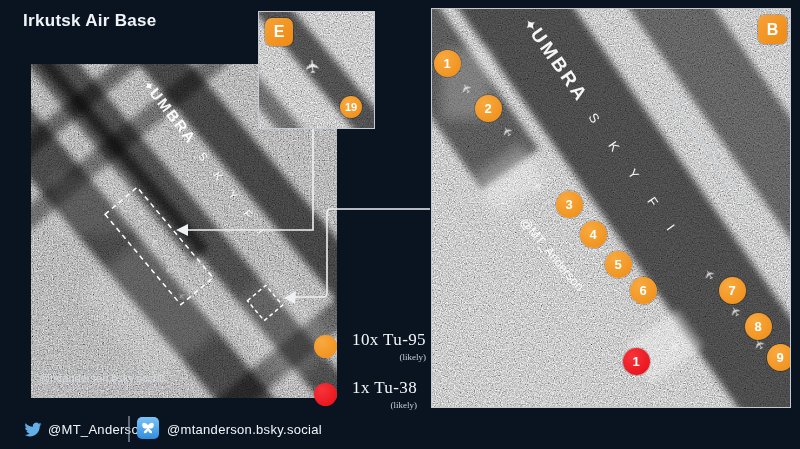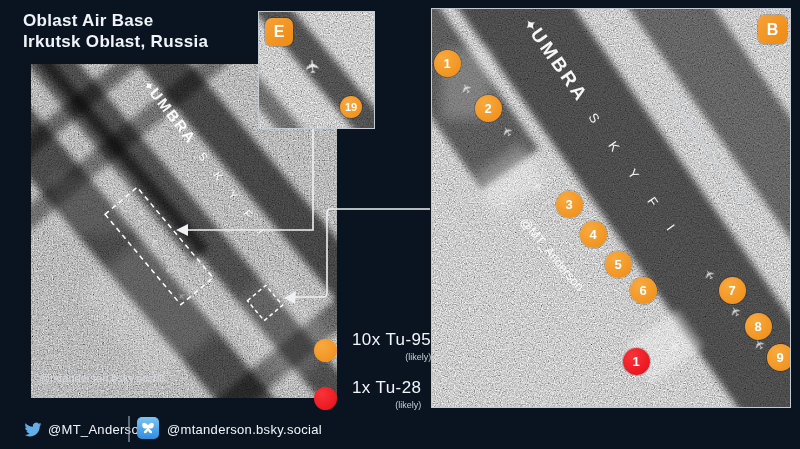--- a/index.html
+++ b/index.html
@@ -42,21 +42,21 @@
            display:flex; align-items:center; justify-content:center;
            box-shadow:0 0 0 1px rgba(0,0,0,.2); }
 
   .plane { position:absolute; font-family:"DejaVu Sans", sans-serif; color:#f2f2f2; filter:blur(.4px); }
 
   
   #overlay { position:absolute; inset:0; width:800px; height:449px; z-index:6; pointer-events:none; }
 
   
   #legend { position:absolute; left:314px; top:330px; z-index:7; color:#f3f6f9; }
-  .legend-row { display:flex; align-items:flex-end; margin-bottom:16px; }
+  .legend-row { display:flex; align-items:center; margin-bottom:16px;font-family:Liberation Serif, serif; }
   .legend-dot { width:23px; height:23px; border-radius:50%; flex:0 0 auto; margin-right:15px; }
   .legend-dot.orange { background:radial-gradient(circle at 35% 30%, #f8a93f, #ee8c15); }
   .legend-dot.red    { background:radial-gradient(circle at 35% 30%, #f8333a, #e50d15); }
   .legend-txt { display:flex; flex-direction:column; align-items:flex-end; }
   .legend-count { font-size:17px; letter-spacing:.4px; }
   .legend-likely { font-size:9px; color:#c9d1da; margin-top:2px; }
 
   
   #footer { position:absolute; left:0; right:0; bottom:0; height:40px; z-index:7; }
   #footer .handle { position:absolute; color:#f2f5f8; font-size:13px; letter-spacing:.3px; top:13px; }
@@ -66,22 +66,21 @@
               background:linear-gradient(180deg,#7cc4f5,#2f8de0);
               display:flex; align-items:center; justify-content:center; }
   #timestamp { position:absolute; right:10px; top:10px; font-size:18px; color:#dde4ea; letter-spacing:.4px; }
 </style>
 </head>
 <body>
 
 <div id="stage">
 
   <div id="header">
-    <div class="t1">Oblast Air Base</div>
-    <div class="t2">Irkutsk Oblast, Russia</div>
+    <div class="t1">Irkutsk Air Base</div>
   </div>
 
   <svg width="0" height="0" style="position:absolute">
     <defs>
       <filter id="sarA" x="0" y="0" width="100%" height="100%">
         <feTurbulence type="fractalNoise" baseFrequency="0.8" numOctaves="3" seed="11" stitchTiles="stitch"></feTurbulence>
         <feColorMatrix type="matrix" values="0.55 0.55 0.55 0 -0.34  0.55 0.55 0.55 0 -0.34  0.55 0.55 0.55 0 -0.34  0 0 0 0 1"></feColorMatrix>
       </filter>
       <filter id="sarB" x="0" y="0" width="100%" height="100%">
         <feTurbulence type="fractalNoise" baseFrequency="0.85" numOctaves="3" seed="4" stitchTiles="stitch"></feTurbulence>
@@ -194,21 +193,21 @@
     <div class="legend-row">
       <div class="legend-dot orange"></div>
       <div class="legend-txt">
         <div class="legend-count">10x Tu-95</div>
         <div class="legend-likely">(likely)</div>
       </div>
     </div>
     <div class="legend-row">
       <div class="legend-dot red"></div>
       <div class="legend-txt">
-        <div class="legend-count">1x Tu-28</div>
+        <div class="legend-count">1x Tu-38</div>
         <div class="legend-likely">(likely)</div>
       </div>
     </div>
   </div>
 
   <div id="footer">
     <svg id="twitterIcon" viewBox="0 0 24 24">
       <path fill="#63aee6" d="M23.953 4.57a10 10 0 01-2.825.775 4.958 4.958 0 002.163-2.723c-.951.555-2.005.959-3.127 1.184a4.92 4.92 0 00-8.384 4.482C7.69 8.095 4.067 6.13 1.64 3.162a4.822 4.822 0 00-.666 2.475c0 1.71.87 3.213 2.188 4.096a4.904 4.904 0 01-2.228-.616v.06a4.923 4.923 0 003.946 4.827 4.996 4.996 0 01-2.212.085 4.936 4.936 0 004.604 3.417 9.867 9.867 0 01-6.102 2.105c-.39 0-.779-.023-1.17-.067a13.995 13.995 0 007.557 2.209c9.053 0 13.998-7.496 13.998-13.985 0-.21 0-.42-.015-.63A9.935 9.935 0 0024 4.59z"></path>
     </svg>
     <div class="handle" style="left:48px;">@MT_Anderson</div>

